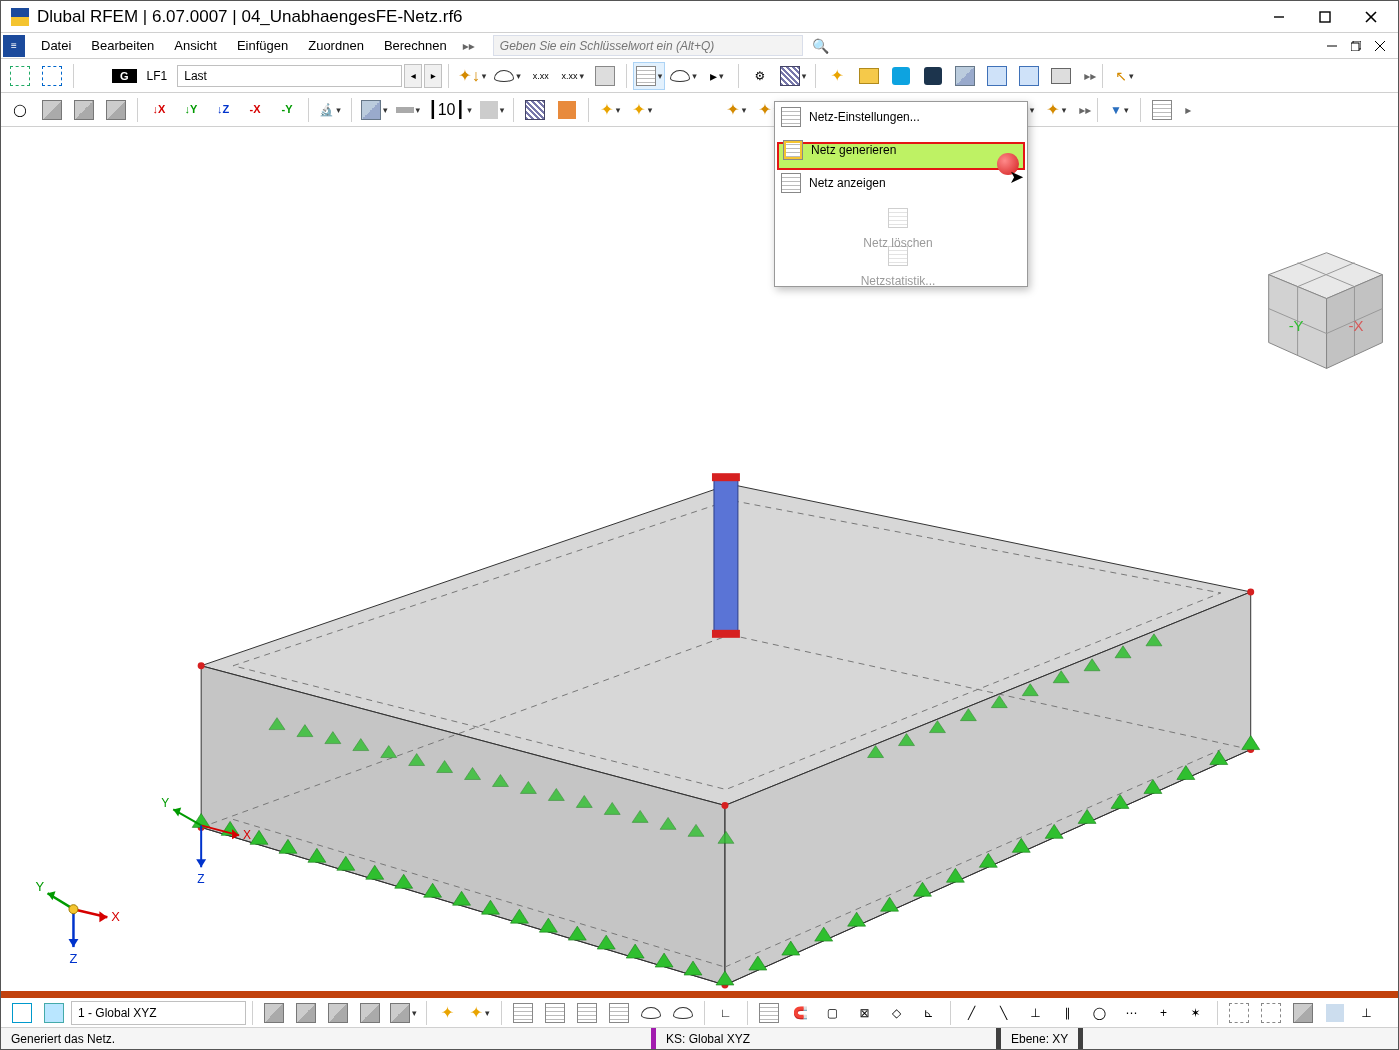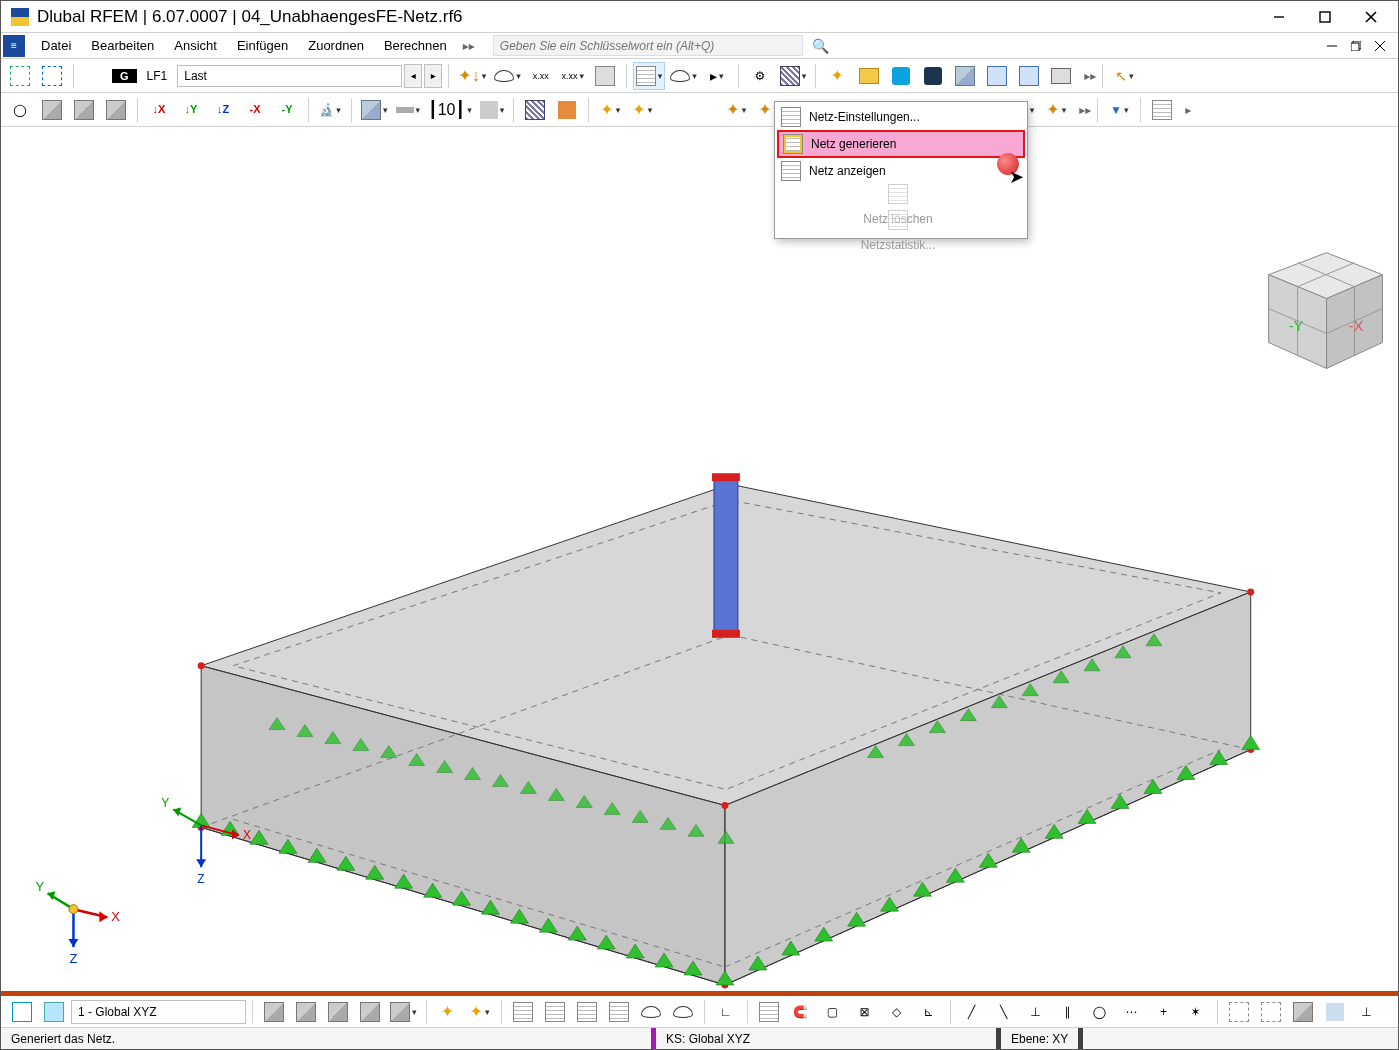--- a/index.html
+++ b/index.html
@@ -41,31 +41,31 @@
   .g-dark{background:#1c344d;border-radius:3px;}
   .g-grid{background:repeating-linear-gradient(#fff,#fff 3px,#bbb 3px,#bbb 4px),repeating-linear-gradient(90deg,#fff,#fff 3px,#bbb 3px,#bbb 4px);border:1px solid #888;}
   .g-mesh{background:repeating-linear-gradient(45deg,#77a,#77a 2px,#fff 2px,#fff 4px);border:1px solid #446;}
   .g-arrow{font-size:14px;line-height:1;}
   .g-xaxis{color:#d60000;font-weight:bold;font-size:11px;}
   .g-yaxis{color:#009a00;font-weight:bold;font-size:11px;}
   .g-zaxis{color:#0033cc;font-weight:bold;font-size:11px;}
   .g-highlight{color:#d48a00;font-size:16px;}
   
   .dropdown{position:absolute;left:773px;top:100px;width:248px;background:#fff;border:1px solid #999;box-shadow:2px 3px 8px rgba(0,0,0,0.25);z-index:100;padding:2px;}
-  .dd-item{height:26px;display:flex;align-items:center;padding:0 10px 0 4px;gap:8px;}
-  .dd-item.sel{background:#f9a8d4;border:2px solid #e41515;box-sizing:border-box;height:28px;}
+  .dd-item{height:26px;display:flex;align-items:center;padding:0 10px 12px 4px;gap:8px;}
+  .dd-item.sel{background:#bef264;border:2px solid #e41515;box-sizing:border-box;height:28px;}
   .dd-item.disabled{color:#9a9a9a;flex-direction:column;}
   .dd-icon{width:20px;height:20px;display:flex;align-items:center;justify-content:center;}
   .dd-cursor{position:absolute;left:1008px;top:165px;font-size:18px;color:#000;z-index:101;pointer-events:none;}
   .dd-redcirc{position:absolute;left:996px;top:152px;width:22px;height:22px;border-radius:50%;background:radial-gradient(circle at 35% 35%,#ff8a8a,#d21b1b);z-index:101;pointer-events:none;}
   
   .viewport{position:absolute;left:0;right:0;top:130px;bottom:60px;background:#fff;}
   .viewport svg{width:100%;height:100%;}
   
-  .bottombar{position:absolute;left:0;right:0;bottom:22px;height:36px;border-top:5px solid #c2410c;display:flex;align-items:center;padding:0 6px;gap:2px;box-sizing:border-box;background:#fff;}
+  .bottombar{position:absolute;left:0;right:0;bottom:22px;height:36px;border-top:7px solid #c2410c;display:flex;align-items:center;padding:0 6px;gap:2px;box-sizing:border-box;background:#fff;}
   .bb-combo{width:175px;height:24px;border:1px solid #c0c0c0;background:#fff;padding:2px 6px;box-sizing:border-box;font-size:12px;}
   
   .statusbar{position:absolute;left:0;right:0;bottom:0;height:22px;border-top:1px solid #d0d0d0;display:flex;align-items:center;font-size:12px;box-sizing:border-box;background:#f5f5f5;}
   .status-cell{padding:0 10px;border-right:5px solid #404040;height:100%;display:flex;align-items:center;}
   .status-cell.first{flex:0 0 630px;border-right:5px solid #a21caf;}
   .status-cell.mid{flex:0 0 320px;}
 </style>
 </head>
 <body>
 

